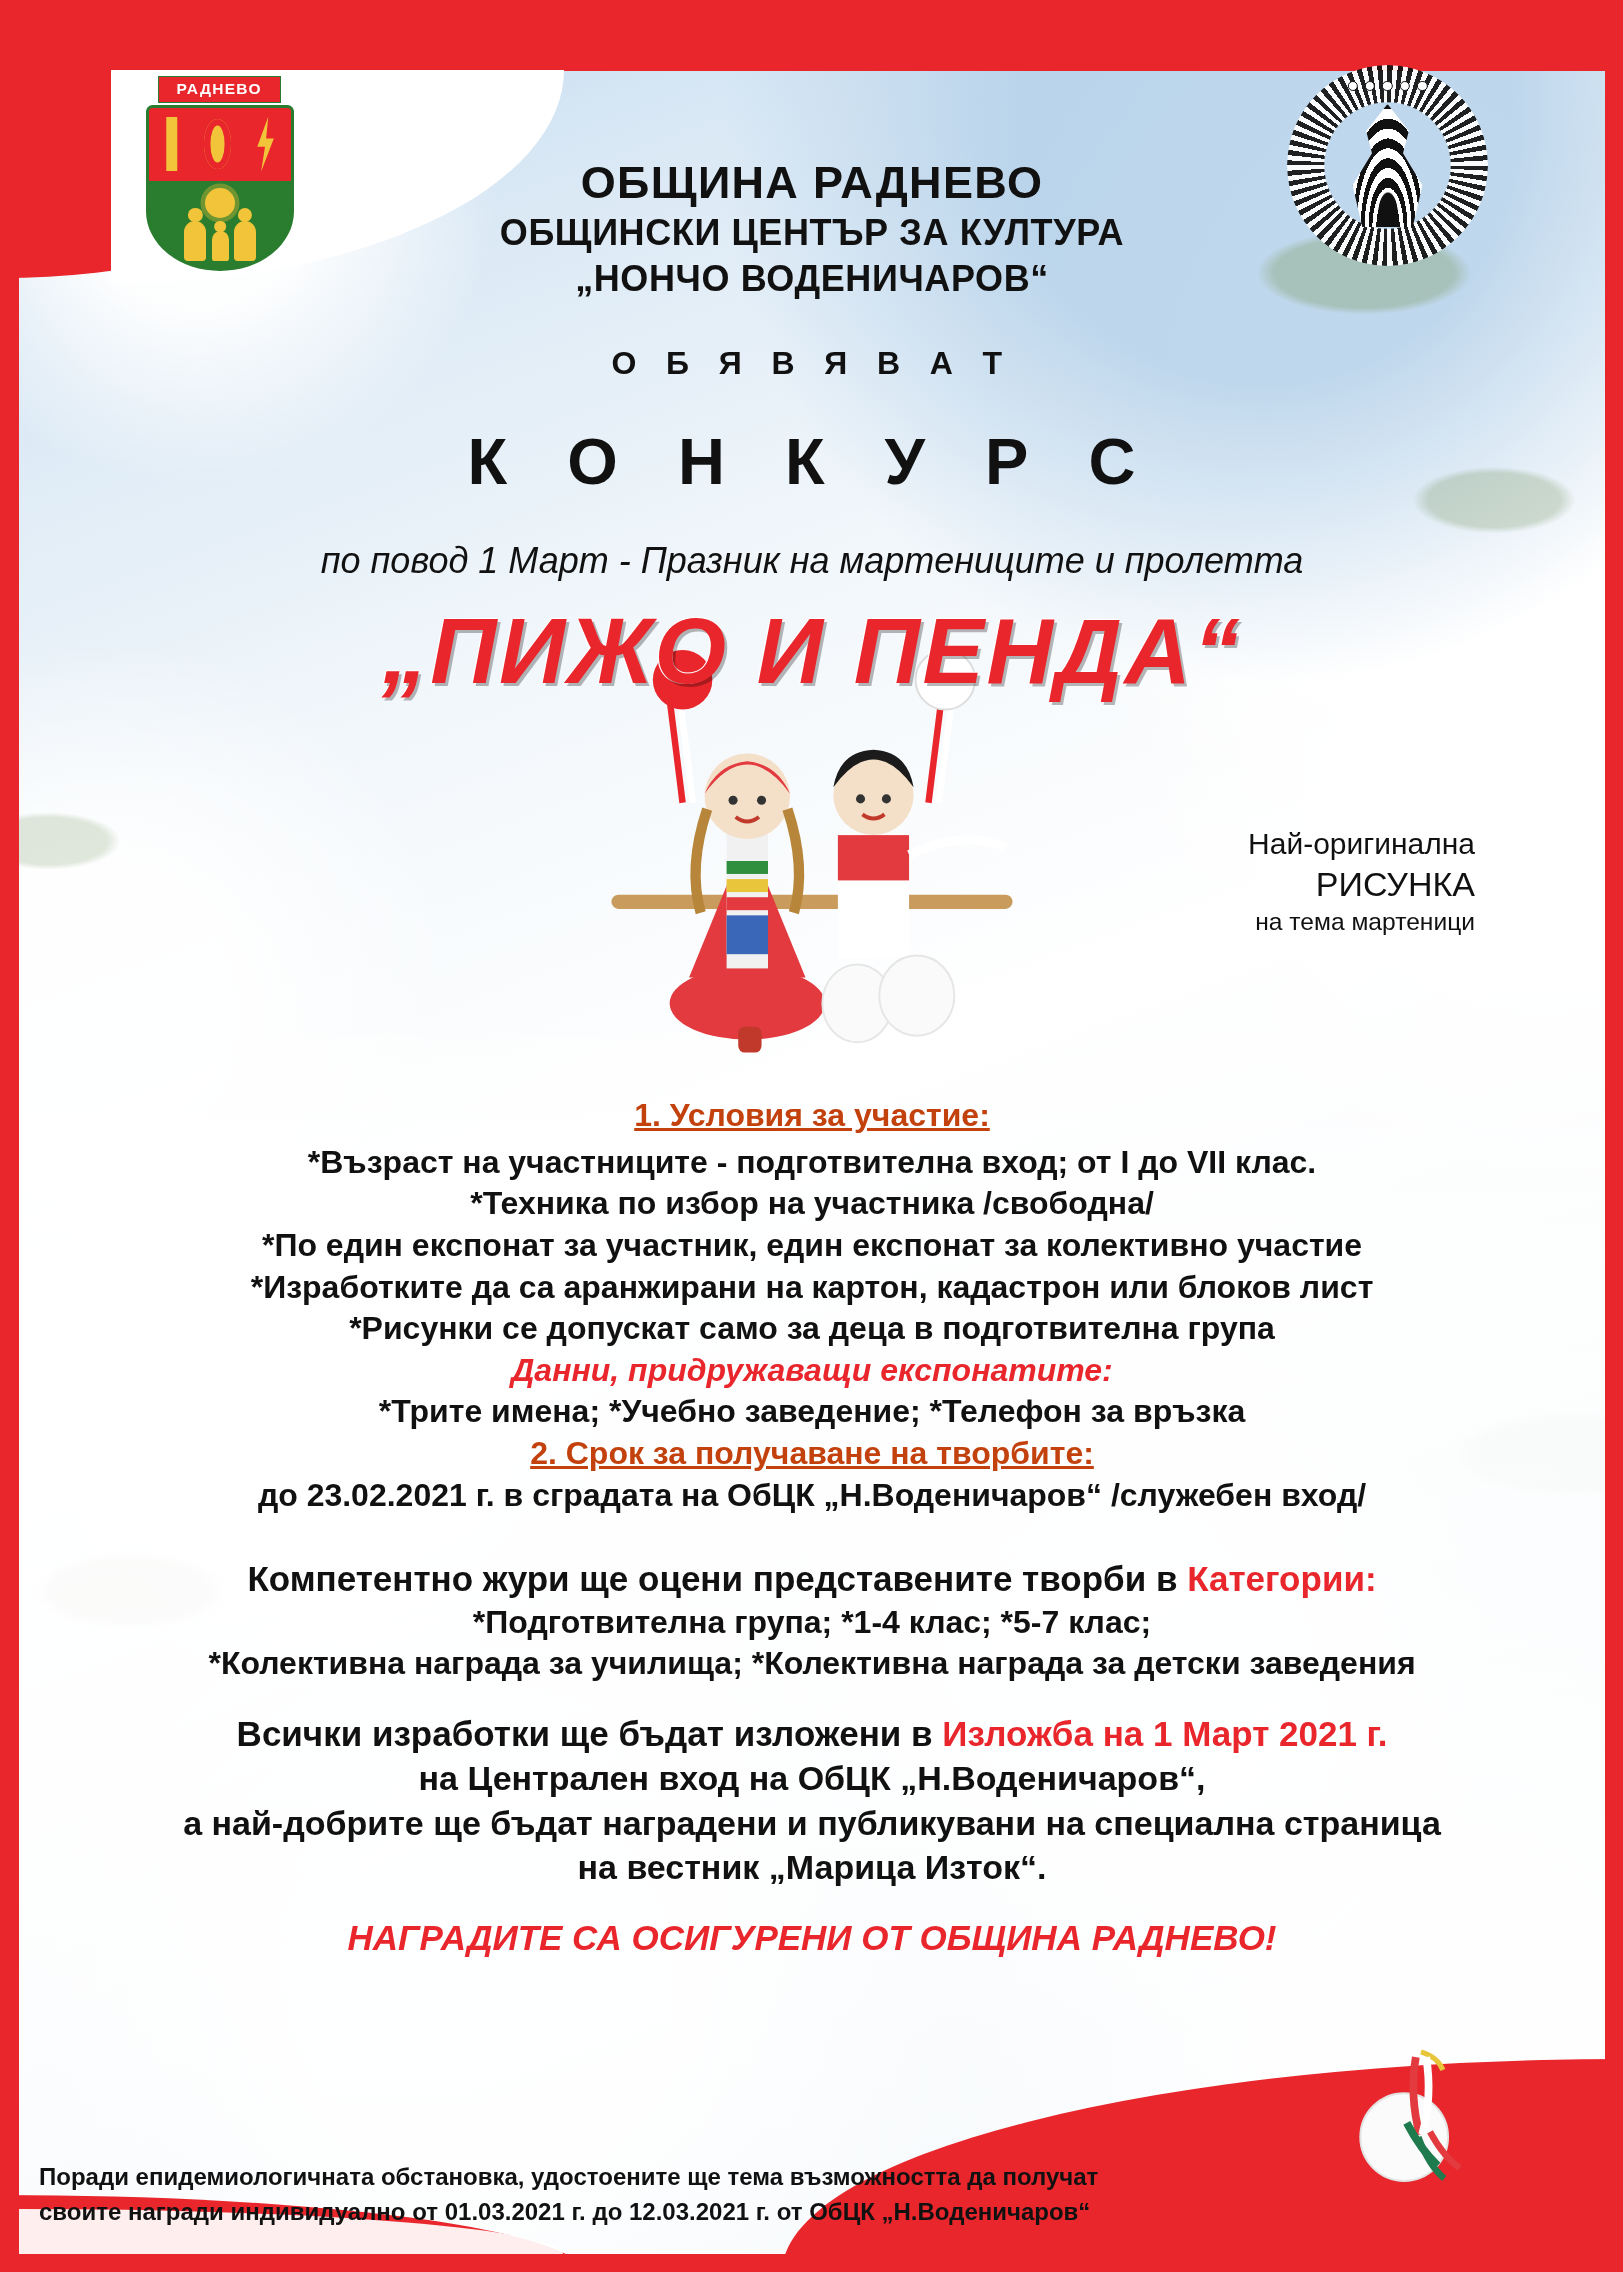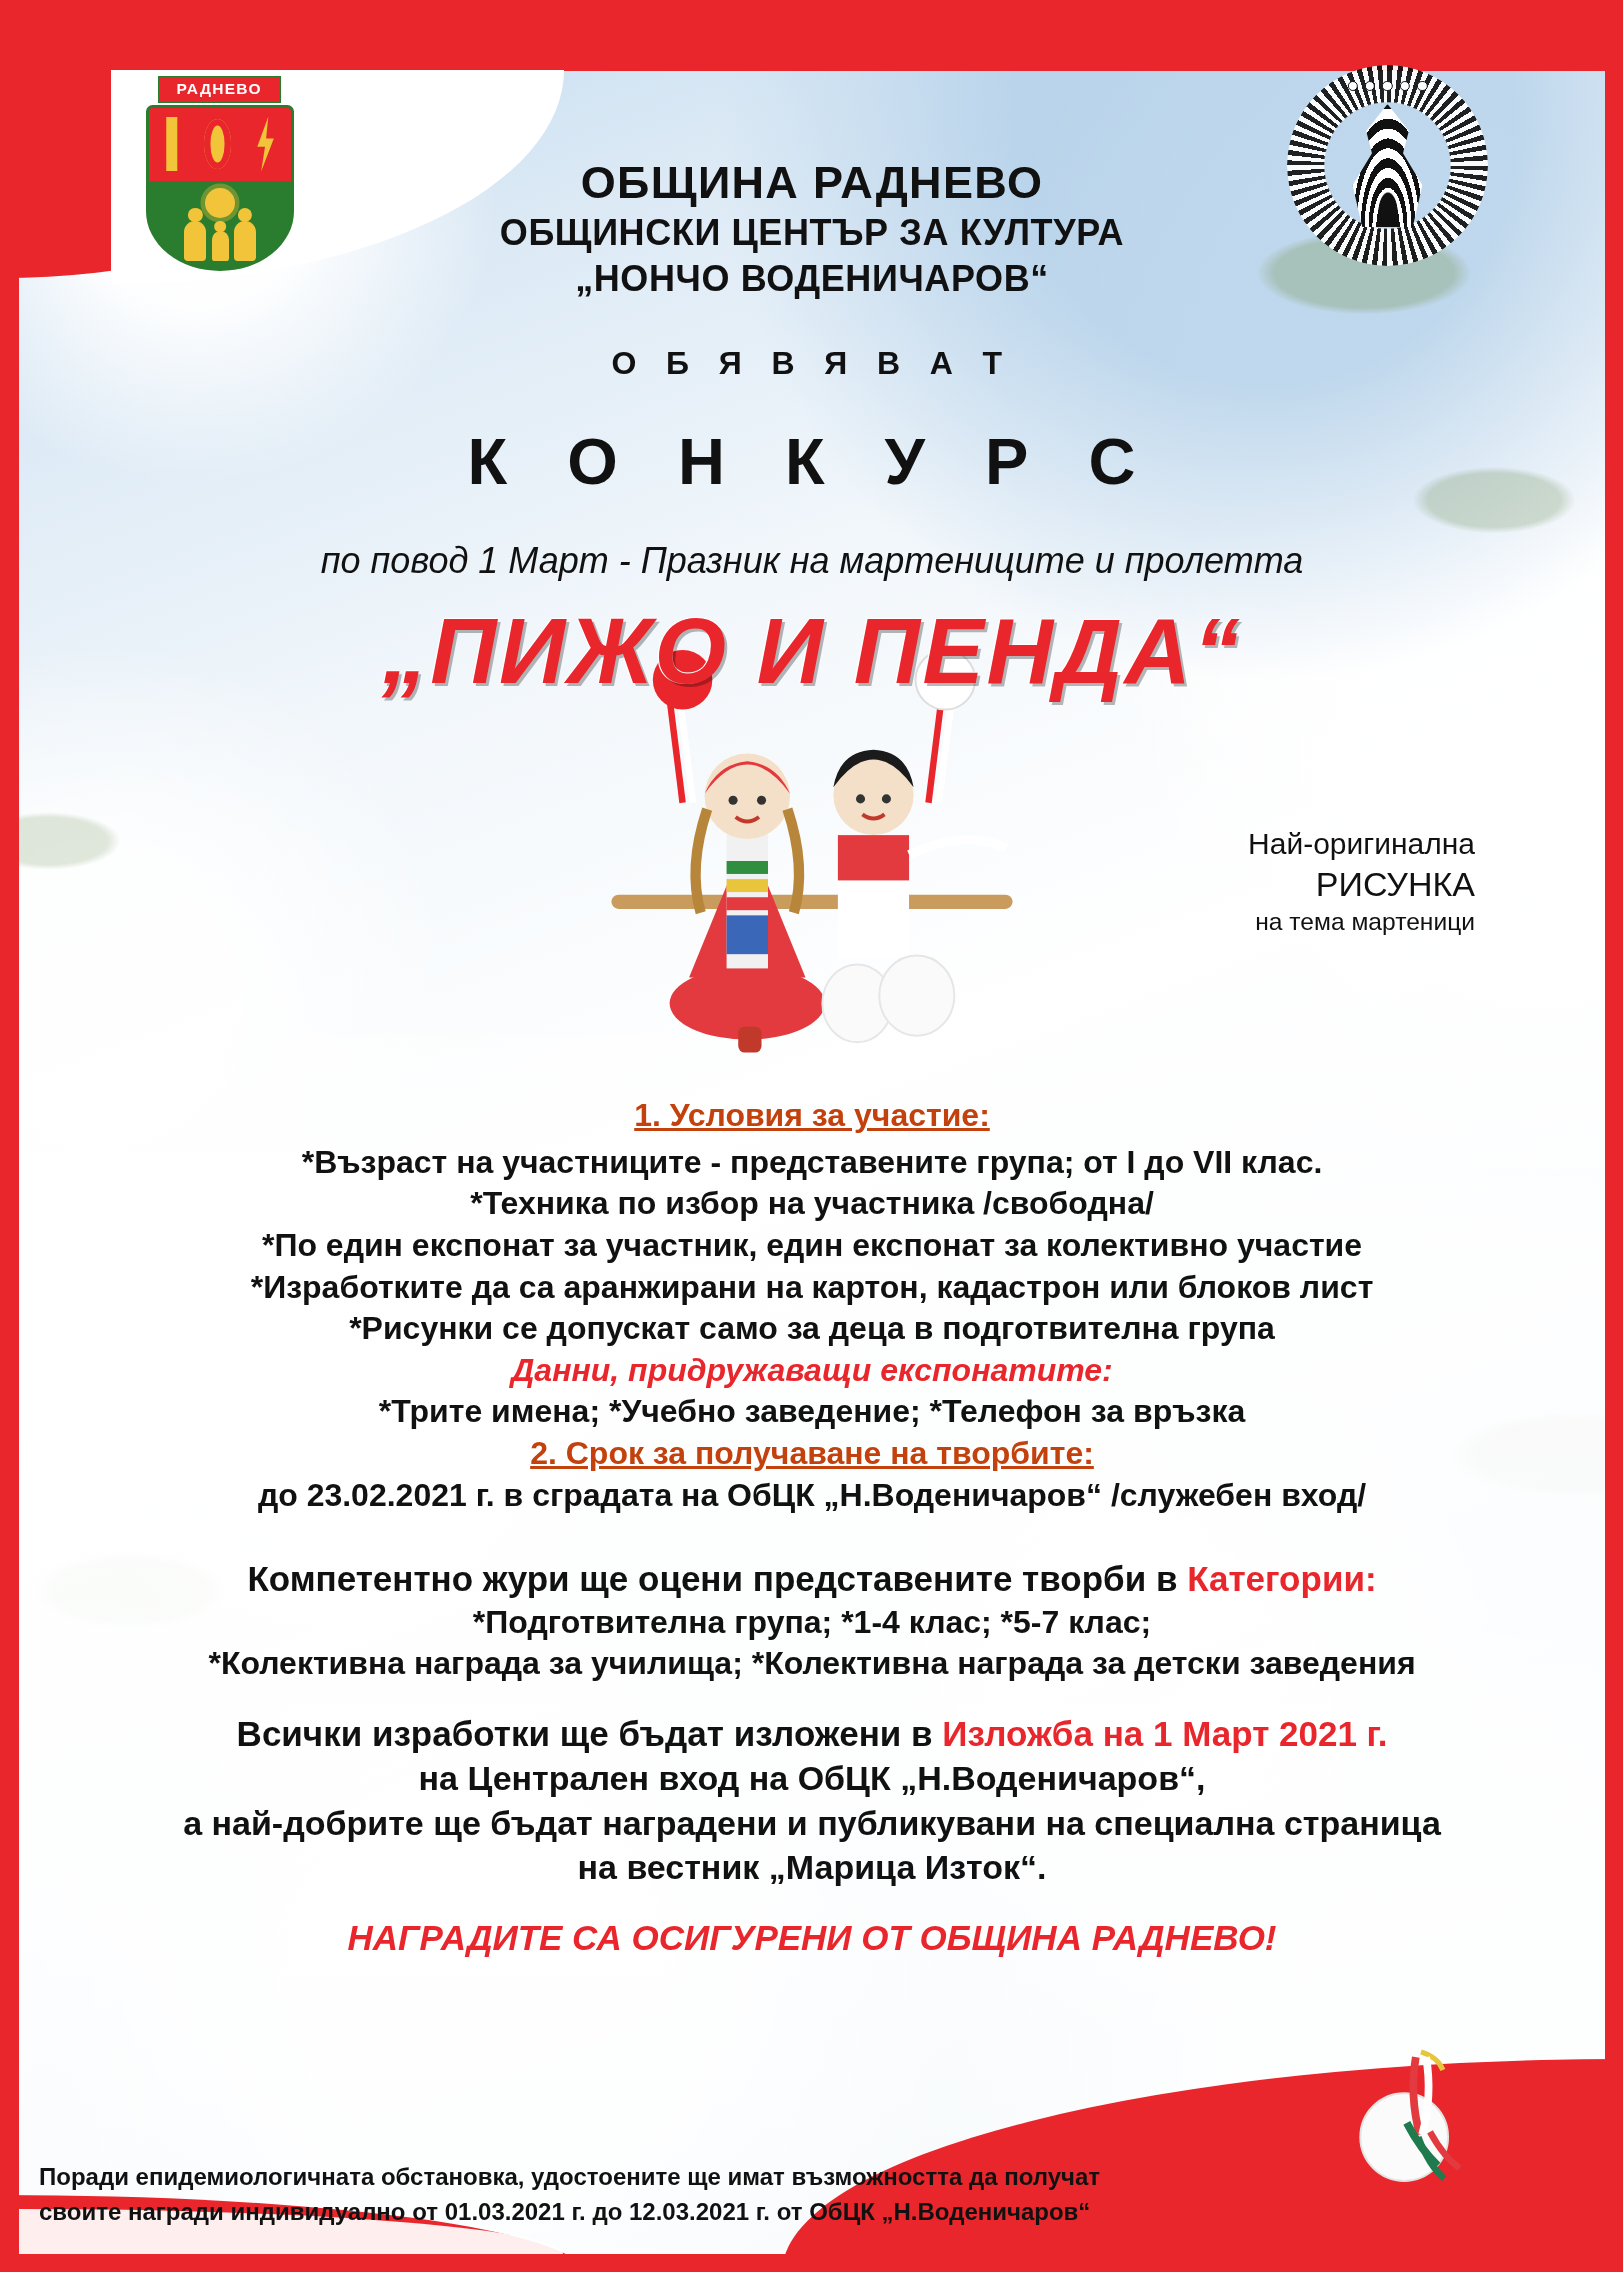--- a/index.html
+++ b/index.html
@@ -508,21 +508,21 @@
         <ellipse cx="420" cy="560" rx="54" ry="60" fill="#fafafa" stroke="#e6e6e6" stroke-width="3"></ellipse>
         <ellipse cx="512" cy="548" rx="58" ry="62" fill="#fafafa" stroke="#e6e6e6" stroke-width="3"></ellipse>
         <path d="M500 330 q90 -40 150 -10" stroke="#ffffff" stroke-width="14" fill="none"></path>
       </g>
     </svg>
   </div>
 
   <div class="body-wrap">
     <div class="line u-red">1. Условия за участие:</div>
     <div class="gap-s"></div>
-    <div class="line cond">*Възраст на участниците - представените група; от I до VII клас.</div>
+    <div class="line cond">*Възраст на участниците - подготвителна вход; от I до VII клас.</div>
     <div class="line cond">*Техника по избор на участника /свободна/</div>
     <div class="line cond">*По един експонат за участник, един експонат за колективно участие</div>
     <div class="line cond">*Изработките да са аранжирани на картон, кадастрон или блоков лист</div>
     <div class="line cond">*Рисунки се допускат само за деца в подготвителна група</div>
     <div class="line ital-red">Данни, придружаващи експонатите:</div>
     <div class="line cond">*Трите имена; *Учебно заведение; *Телефон за връзка</div>
     <div class="line u-red">2. Срок за получаване на творбите:</div>
     <div class="line cond">до 23.02.2021 г. в сградата на ОбЦК „Н.Воденичаров“ /служебен вход/</div>
 
     <div class="gap-l"></div>
@@ -553,19 +553,19 @@
       <path d="M96 18 q26 8 34 28" stroke="#e8c53a" stroke-width="8" fill="none"></path>
       <path d="M88 26 q-10 60 6 120" stroke="#e23a3f" stroke-width="12" fill="none"></path>
       <path d="M104 26 q10 60 -6 120" stroke="#ffffff" stroke-width="12" fill="none"></path>
       <path d="M74 128 q22 42 48 66" stroke="#1f7a4d" stroke-width="12" fill="none"></path>
       <path d="M92 150 q16 44 40 64" stroke="#1f7a4d" stroke-width="10" fill="none"></path>
       <path d="M110 142 q22 40 46 56" stroke="#e23a3f" stroke-width="10" fill="none"></path>
     </svg>
   </div>
 
   <div class="footer">
-    <div>Поради епидемиологичната обстановка, удостоените ще имат възможността да получат</div>
+    <div>Поради епидемиологичната обстановка, удостоените ще тема възможността да получат</div>
     <div>своите награди индивидуално от 01.03.2021 г. до 12.03.2021 г. от ОбЦК „Н.Воденичаров“</div>
     <div class="spacer"></div>
   </div>
 
 </div>
 
 
 </body></html>

